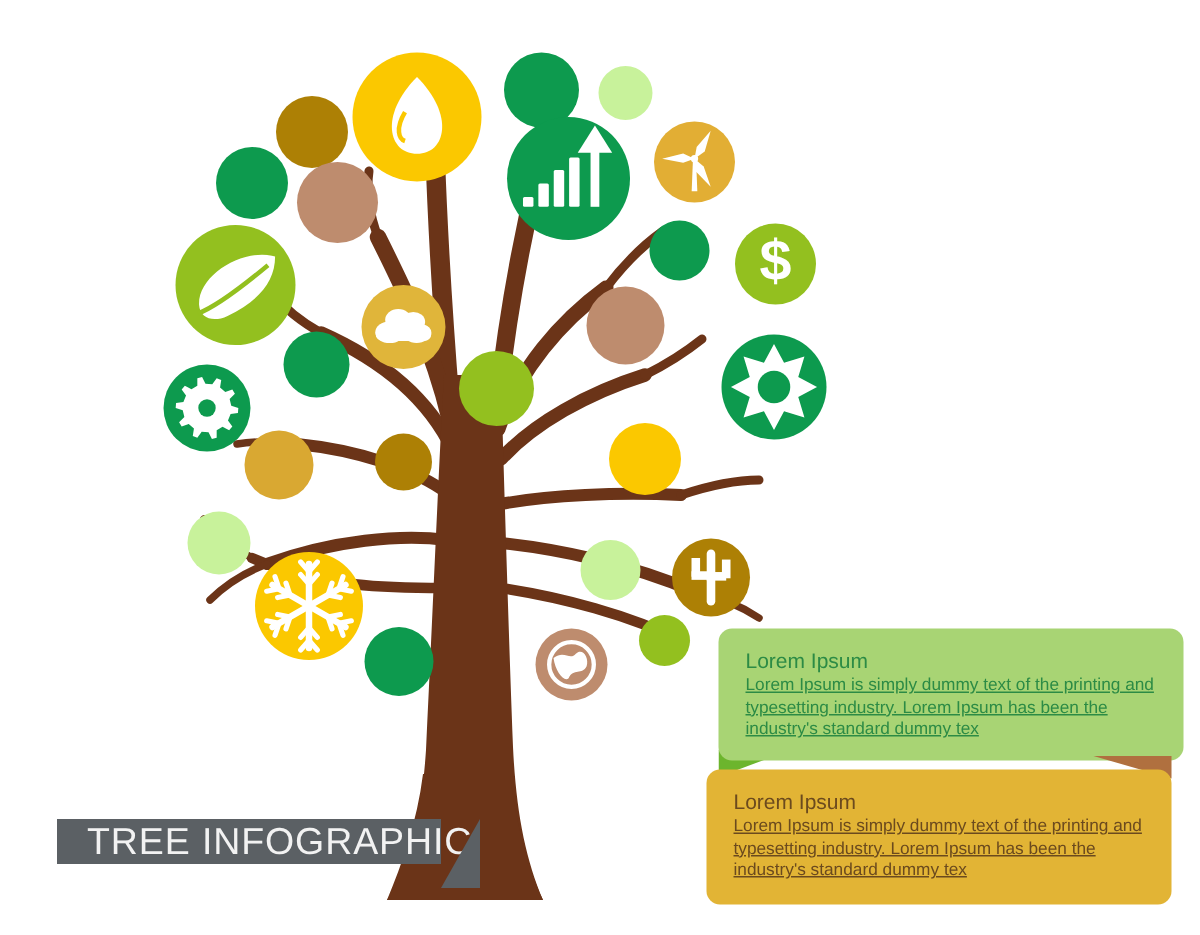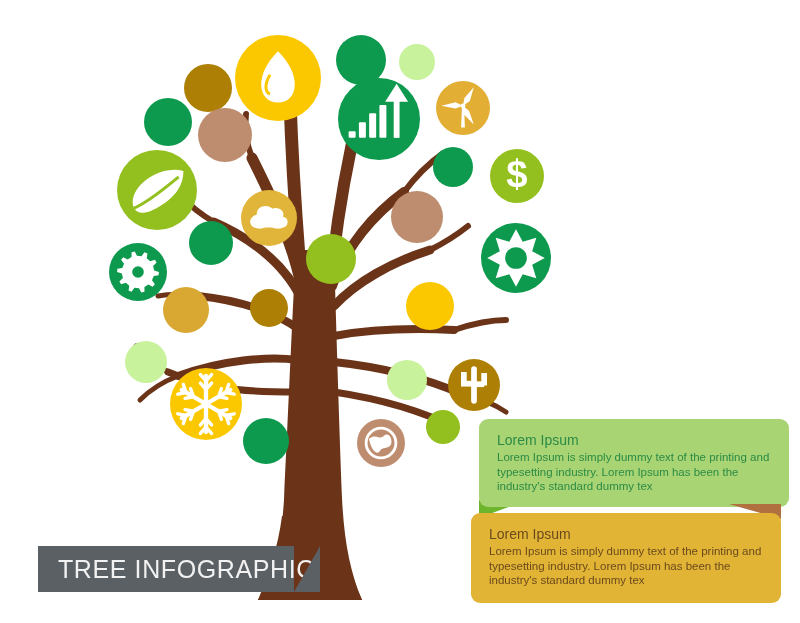--- a/index.html
+++ b/index.html
@@ -23,21 +23,21 @@
     top: 0;
     width: 800px;
     height: 623px;
   }
   
   .title-banner {
     position: absolute;
     left: 38px;
     top: 546px;
     width: 256px;
-    height: 46px;
+    height: 30px;
     background: #5B6064;
     display: flex;
     align-items: center;
   }
   .title-banner .slant {
     position: absolute;
     left: 100%;
     top: 0;
     width: 0;
     height: 0;
@@ -62,20 +62,21 @@
   }
   .callout .c-title {
     font-size: 14px;
     line-height: 17px;
     margin-bottom: 1px;
     white-space: nowrap;
   }
   .callout .c-body {
     font-size: 11.5px;
     line-height: 14.6px;
+    text-decoration: underline;
   }
   #callout-green {
     left: 479px;
     top: 419px;
     width: 310px;
     height: 88px;
     background: #A8D474;
   }
   #callout-green .c-title { color: #2C8B45; }
   #callout-green .c-body  { color: #2C8B45; }

